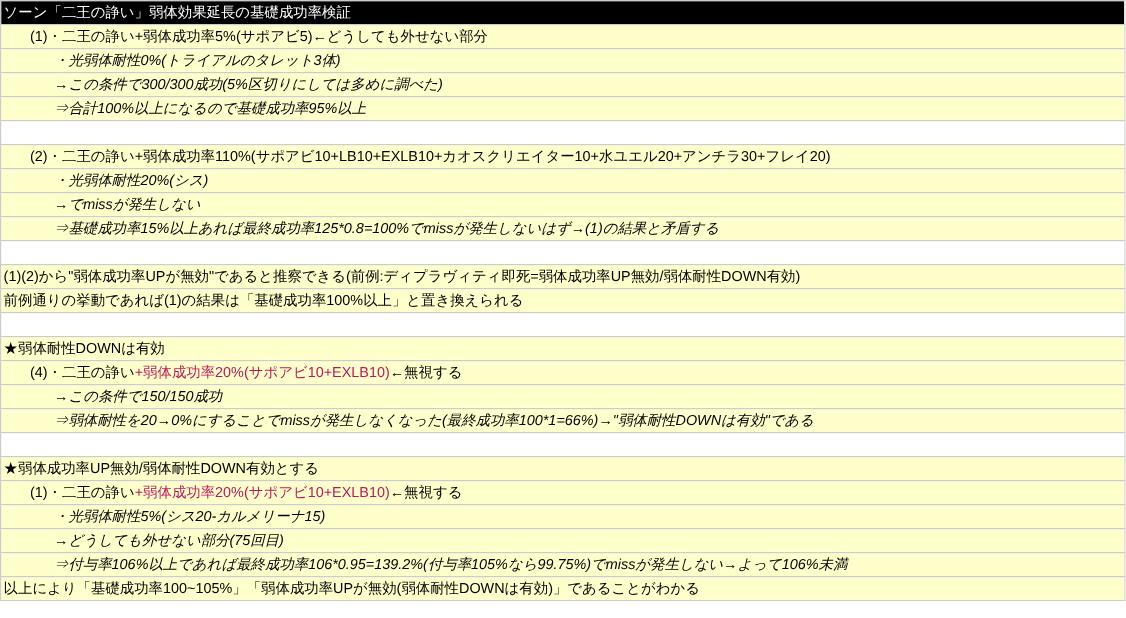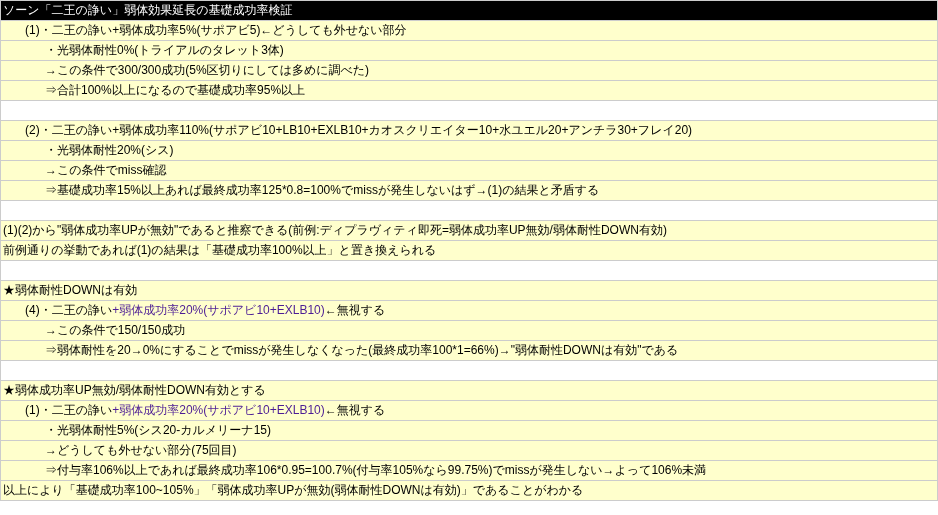--- a/index.html
+++ b/index.html
@@ -3,22 +3,22 @@
 <meta charset="utf-8">
 <style>
   * { margin: 0; padding: 0; box-sizing: border-box; }
   body { font-family: "MS Gothic", "Meiryo", sans-serif; font-size: 12px; background: #fff; width: 938px; }
   .tbl { width: 100%; border-collapse: collapse; }
   .tbl td { border: 1px solid #ccc; padding: 1px 2px; height: 19px; line-height: 17px; vertical-align: middle; white-space: nowrap; overflow: hidden; }
   .header-row td { background: #000; color: #fff; font-weight: normal; }
   .yellow-row td { background: #ffffcc; }
   .white-row td { background: #fff; }
   .ind1 { padding-left: 24px !important; margin-top: 18px; }
-  .ind2 { padding-left: 44px !important; }
-  .gray { color: #4c1d95; }
+  .ind2 { padding-left: 44px !important; font-style: italic; }
+  .gray { color: #be185d; }
 </style>
 </head>
 <body>
 
 <table class="tbl">
   <tbody id="tbody">
     <tr class="header-row">
       <td>ソーン「二王の諍い」弱体効果延長の基礎成功率検証</td>
     </tr>
   <tr class="yellow-row">
@@ -36,21 +36,21 @@
       <tr class="white-row">
         <td>&nbsp;</td>
       </tr>
       <tr class="yellow-row">
         <td class="ind1"><span>(2)・二王の諍い+弱体成功率110%(サポアビ10+LB10+EXLB10+カオスクリエイター10+水ユエル20+アンチラ30+フレイ20)</span></td>
       </tr>
       <tr class="yellow-row">
         <td class="ind2"><span>・光弱体耐性20%(シス)</span></td>
       </tr>
       <tr class="yellow-row">
-        <td class="ind2"><span>→この条件でmiss確認</span></td>
+        <td class="ind2"><span>→でmissが発生しない</span></td>
       </tr>
       <tr class="yellow-row">
         <td class="ind2"><span>⇒基礎成功率15%以上あれば最終成功率125*0.8=100%でmissが発生しないはず→(1)の結果と矛盾する</span></td>
       </tr>
       <tr class="white-row">
         <td>&nbsp;</td>
       </tr>
       <tr class="yellow-row">
         <td><span>(1)(2)から"弱体成功率UPが無効"であると推察できる(前例:ディプラヴィティ即死=弱体成功率UP無効/弱体耐性DOWN有効)</span></td>
       </tr>
@@ -81,19 +81,19 @@
       <tr class="yellow-row">
         <td class="ind1"><span>(1)・二王の諍い</span><span class="gray">+弱体成功率20%(サポアビ10+EXLB10)</span><span>←無視する</span></td>
       </tr>
       <tr class="yellow-row">
         <td class="ind2"><span>・光弱体耐性5%(シス20-カルメリーナ15)</span></td>
       </tr>
       <tr class="yellow-row">
         <td class="ind2"><span>→どうしても外せない部分(75回目)</span></td>
       </tr>
       <tr class="yellow-row">
-        <td class="ind2"><span>⇒付与率106%以上であれば最終成功率106*0.95=100.7%(付与率105%なら99.75%)でmissが発生しない→よって106%未満</span></td>
+        <td class="ind2"><span>⇒付与率106%以上であれば最終成功率106*0.95=139.2%(付与率105%なら99.75%)でmissが発生しない→よって106%未満</span></td>
       </tr>
       <tr class="yellow-row">
         <td><span>以上により「基礎成功率100~105%」「弱体成功率UPが無効(弱体耐性DOWNは有効)」であることがわかる</span></td>
       </tr>
     </tbody>
 </table>
 
 </body></html>

